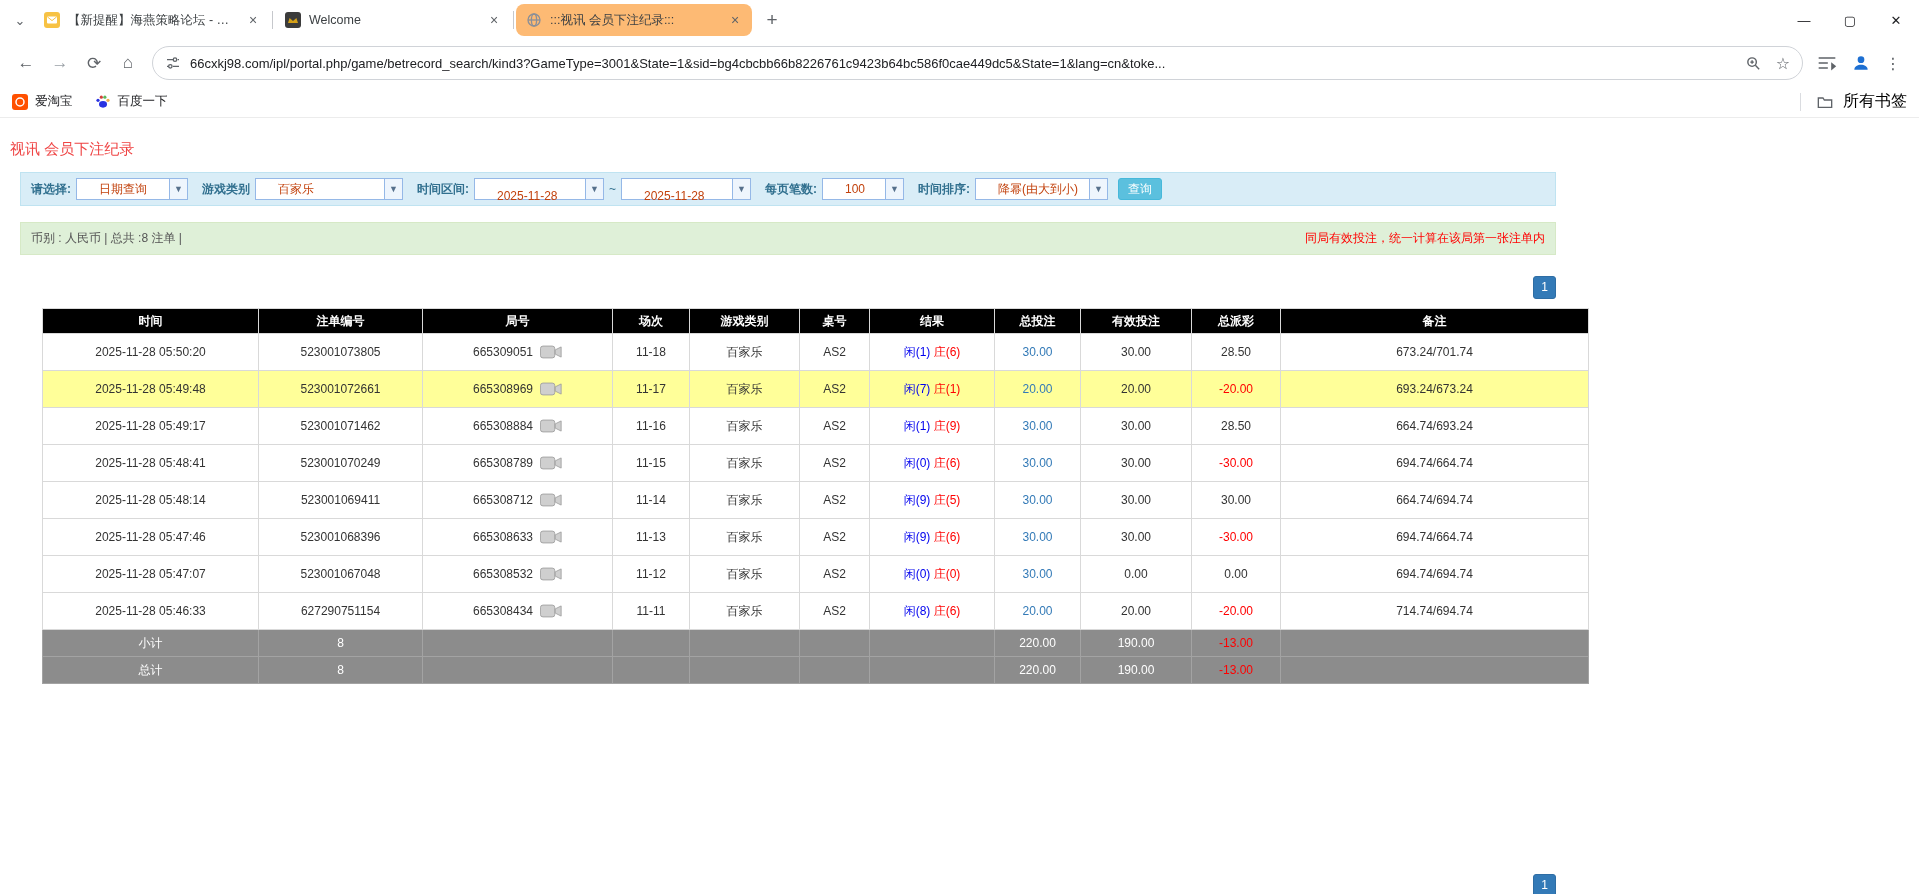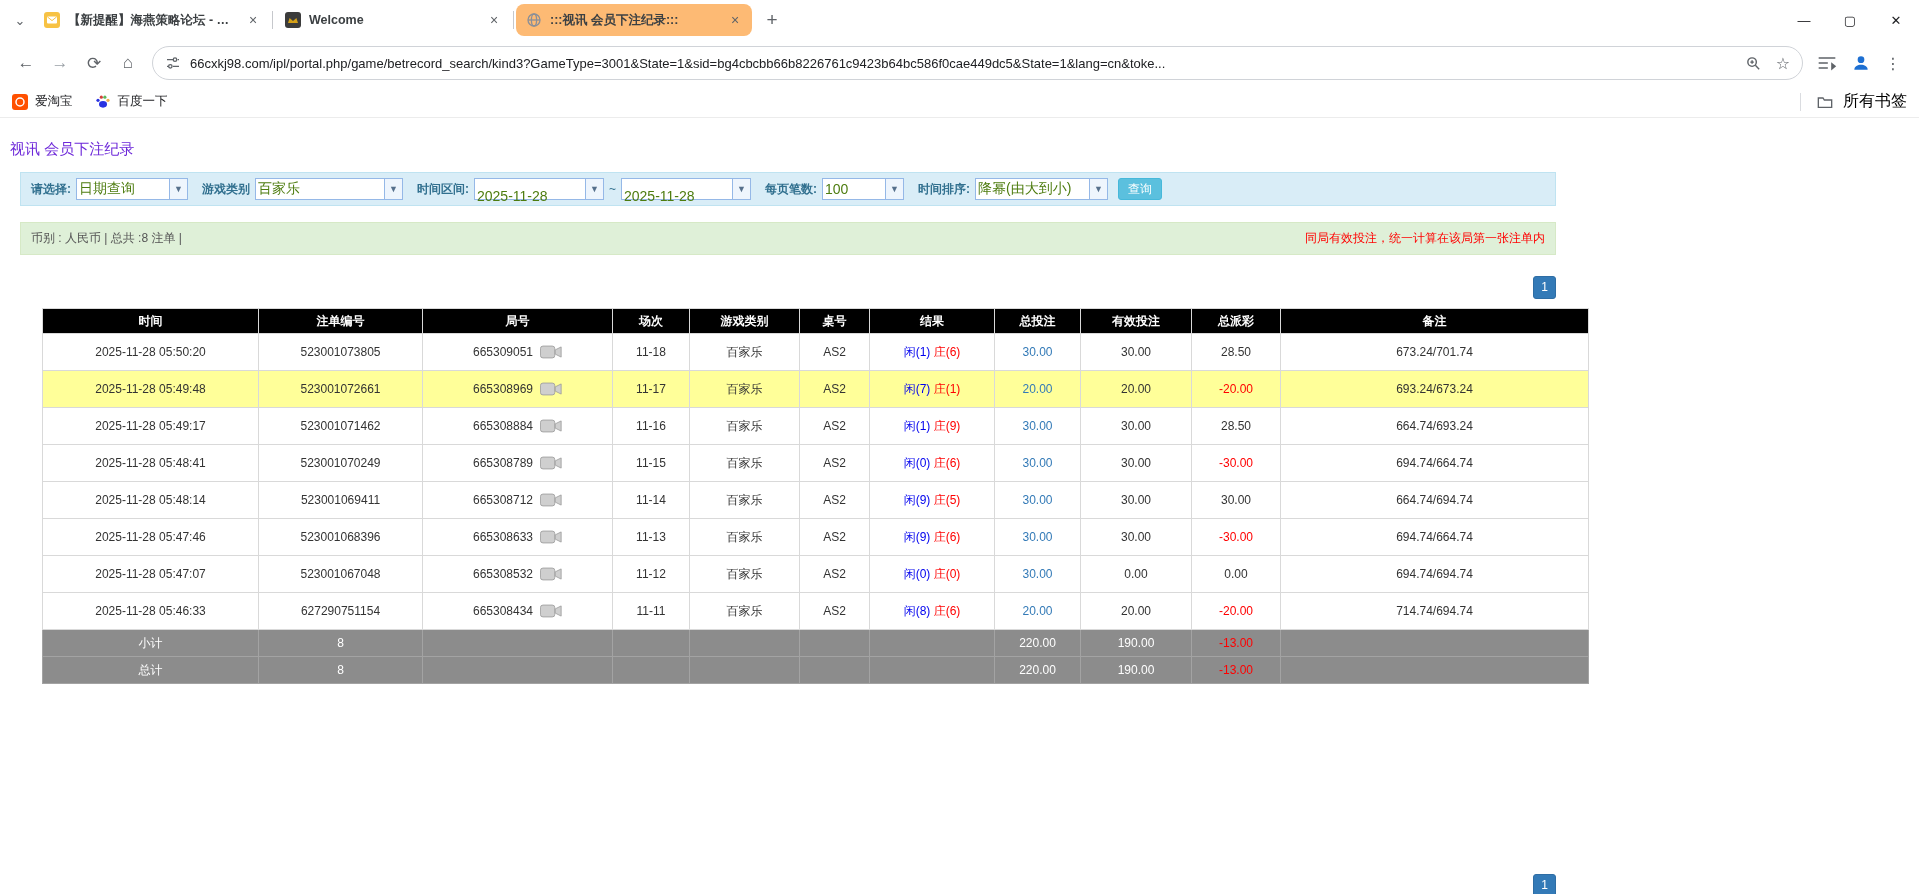--- a/index.html
+++ b/index.html
@@ -4,21 +4,21 @@
 <style>
   * { box-sizing: border-box; }
   html,body { margin:0; padding:0; background:#fff; font-family:"Liberation Sans","DejaVu Sans",sans-serif; }
   body { width:1919px; height:894px; overflow:hidden; }
 
   
   .tab-strip { height:40px; display:flex; align-items:center; background:#ffffff; padding-left:6px; }
   .tab-search { width:28px; height:28px; display:flex; align-items:center; justify-content:center; color:#5f6368; font-size:13px; border-radius:50%; }
   .tab { display:flex; align-items:center; gap:8px; width:236px; height:32px; padding:0 8px 0 10px; border-radius:8px; }
   .tab.active { background:#fdba74;justify-content:center; }
-  .tab-title { flex:1; font-size:12.5px; color:#3c4043; white-space:nowrap; overflow:hidden; text-overflow:ellipsis;font-weight:bold; }
+  .tab-title { flex:1; font-size:12.5px; color:#3c4043; white-space:nowrap; overflow:hidden; text-overflow:ellipsis; }
   .tab-close { color:#5f6368; font-size:14px; width:18px; height:18px; line-height:18px; text-align:center; border-radius:50%; }
   .tab-sep { width:1px; height:18px; background:#c6c8cc; margin:0 2px; }
   .new-tab-btn { width:28px; height:28px; display:flex; align-items:center; justify-content:center; font-size:19px; color:#5f6368; margin-left:6px; }
   .win-controls { margin-left:auto; display:flex; height:40px; align-self:flex-start; }
   .win-btn { width:46px; height:40px; display:flex; align-items:center; justify-content:center; color:#202124; font-size:13px; }
   .favicon { width:16px; height:16px; flex:none; display:inline-flex; }
 
   .nav-bar { height:46px; display:flex; align-items:center; padding:0 10px; gap:2px; background:#fff; }
   .nav-ic { width:32px; height:32px; border-radius:50%; display:flex; align-items:center; justify-content:center; font-size:17px; color:#5f6368; }
   .nav-ic.disabled { color:#9aa0a6; }
@@ -29,27 +29,27 @@
   .right-chrome { display:flex; align-items:center; gap:14px; margin:0 8px 0 6px; }
   .kebab-ic { font-size:16px; color:#5f6368; letter-spacing:0; }
 
   .bookmarks-bar { height:32px; display:flex; align-items:center; padding:0 12px; gap:22px; background:#fff; border-bottom:1px solid #ececec; }
   .bm-item { display:flex; align-items:center; gap:7px; font-size:12.5px; color:#202124; }
   .bm-right { margin-left:auto; display:flex; align-items:center; gap:10px; }
   .bm-div { width:1px; height:18px; background:#dadce0; margin-right:6px; }
 
   
   .page { padding-left:10px; width:1556px; }
-  .page-title { margin:22px 0 13px 0; font-size:15px; color:#6d28d9; }
+  .page-title { margin:22px 0 13px 0; font-size:15px; color:#ef4444; }
 
   .filter-bar { margin-left:10px; background:#d9edf7; border:1px solid #bfe3f1; padding:5px 8px; display:flex; align-items:center; font-size:12px; }
   .f-label { color:#31708f; font-weight:bold; margin:0 5px 0 14px; white-space:nowrap; }
   .f-label.first { margin-left:2px; }
   .combo { display:flex; height:22px; border:1px solid #95b8e7; background:#fff; align-items:stretch; }
-  .combo .val { padding:0 2px; font-size:14px; display:flex; align-items:center; color:#4d7c0f; white-space:nowrap; }
+  .combo .val { padding:0 22px; font-size:12px; display:flex; align-items:center; color:#c2410c; white-space:nowrap; }
   .combo .arrow-btn { width:18px; border-left:1px solid #95b8e7; background:#eef5fd; display:flex; align-items:center; justify-content:center; color:#56708c; font-size:9px; }
   .w-select .val { width:92px; }
   .w-game .val { width:128px; }
   .w-date .val { width:110px;margin-top:13px; }
   .w-page .val { width:62px; }
   .w-sort .val { width:113px; }
   .tilde { margin:0 5px; color:#31708f; }
   .search-btn { background:#5bc0de; color:#fff; border:1px solid #46b8da; border-radius:3px; padding:4px 9px; font-size:12px; margin-left:10px; line-height:1; }
 
   .status-bar { margin:16px 0 0 10px; background:#dff0d8; border:1px solid #d6e9c6; padding:7px 10px; display:flex; justify-content:space-between; align-items:center; font-size:12px; color:#555; }

